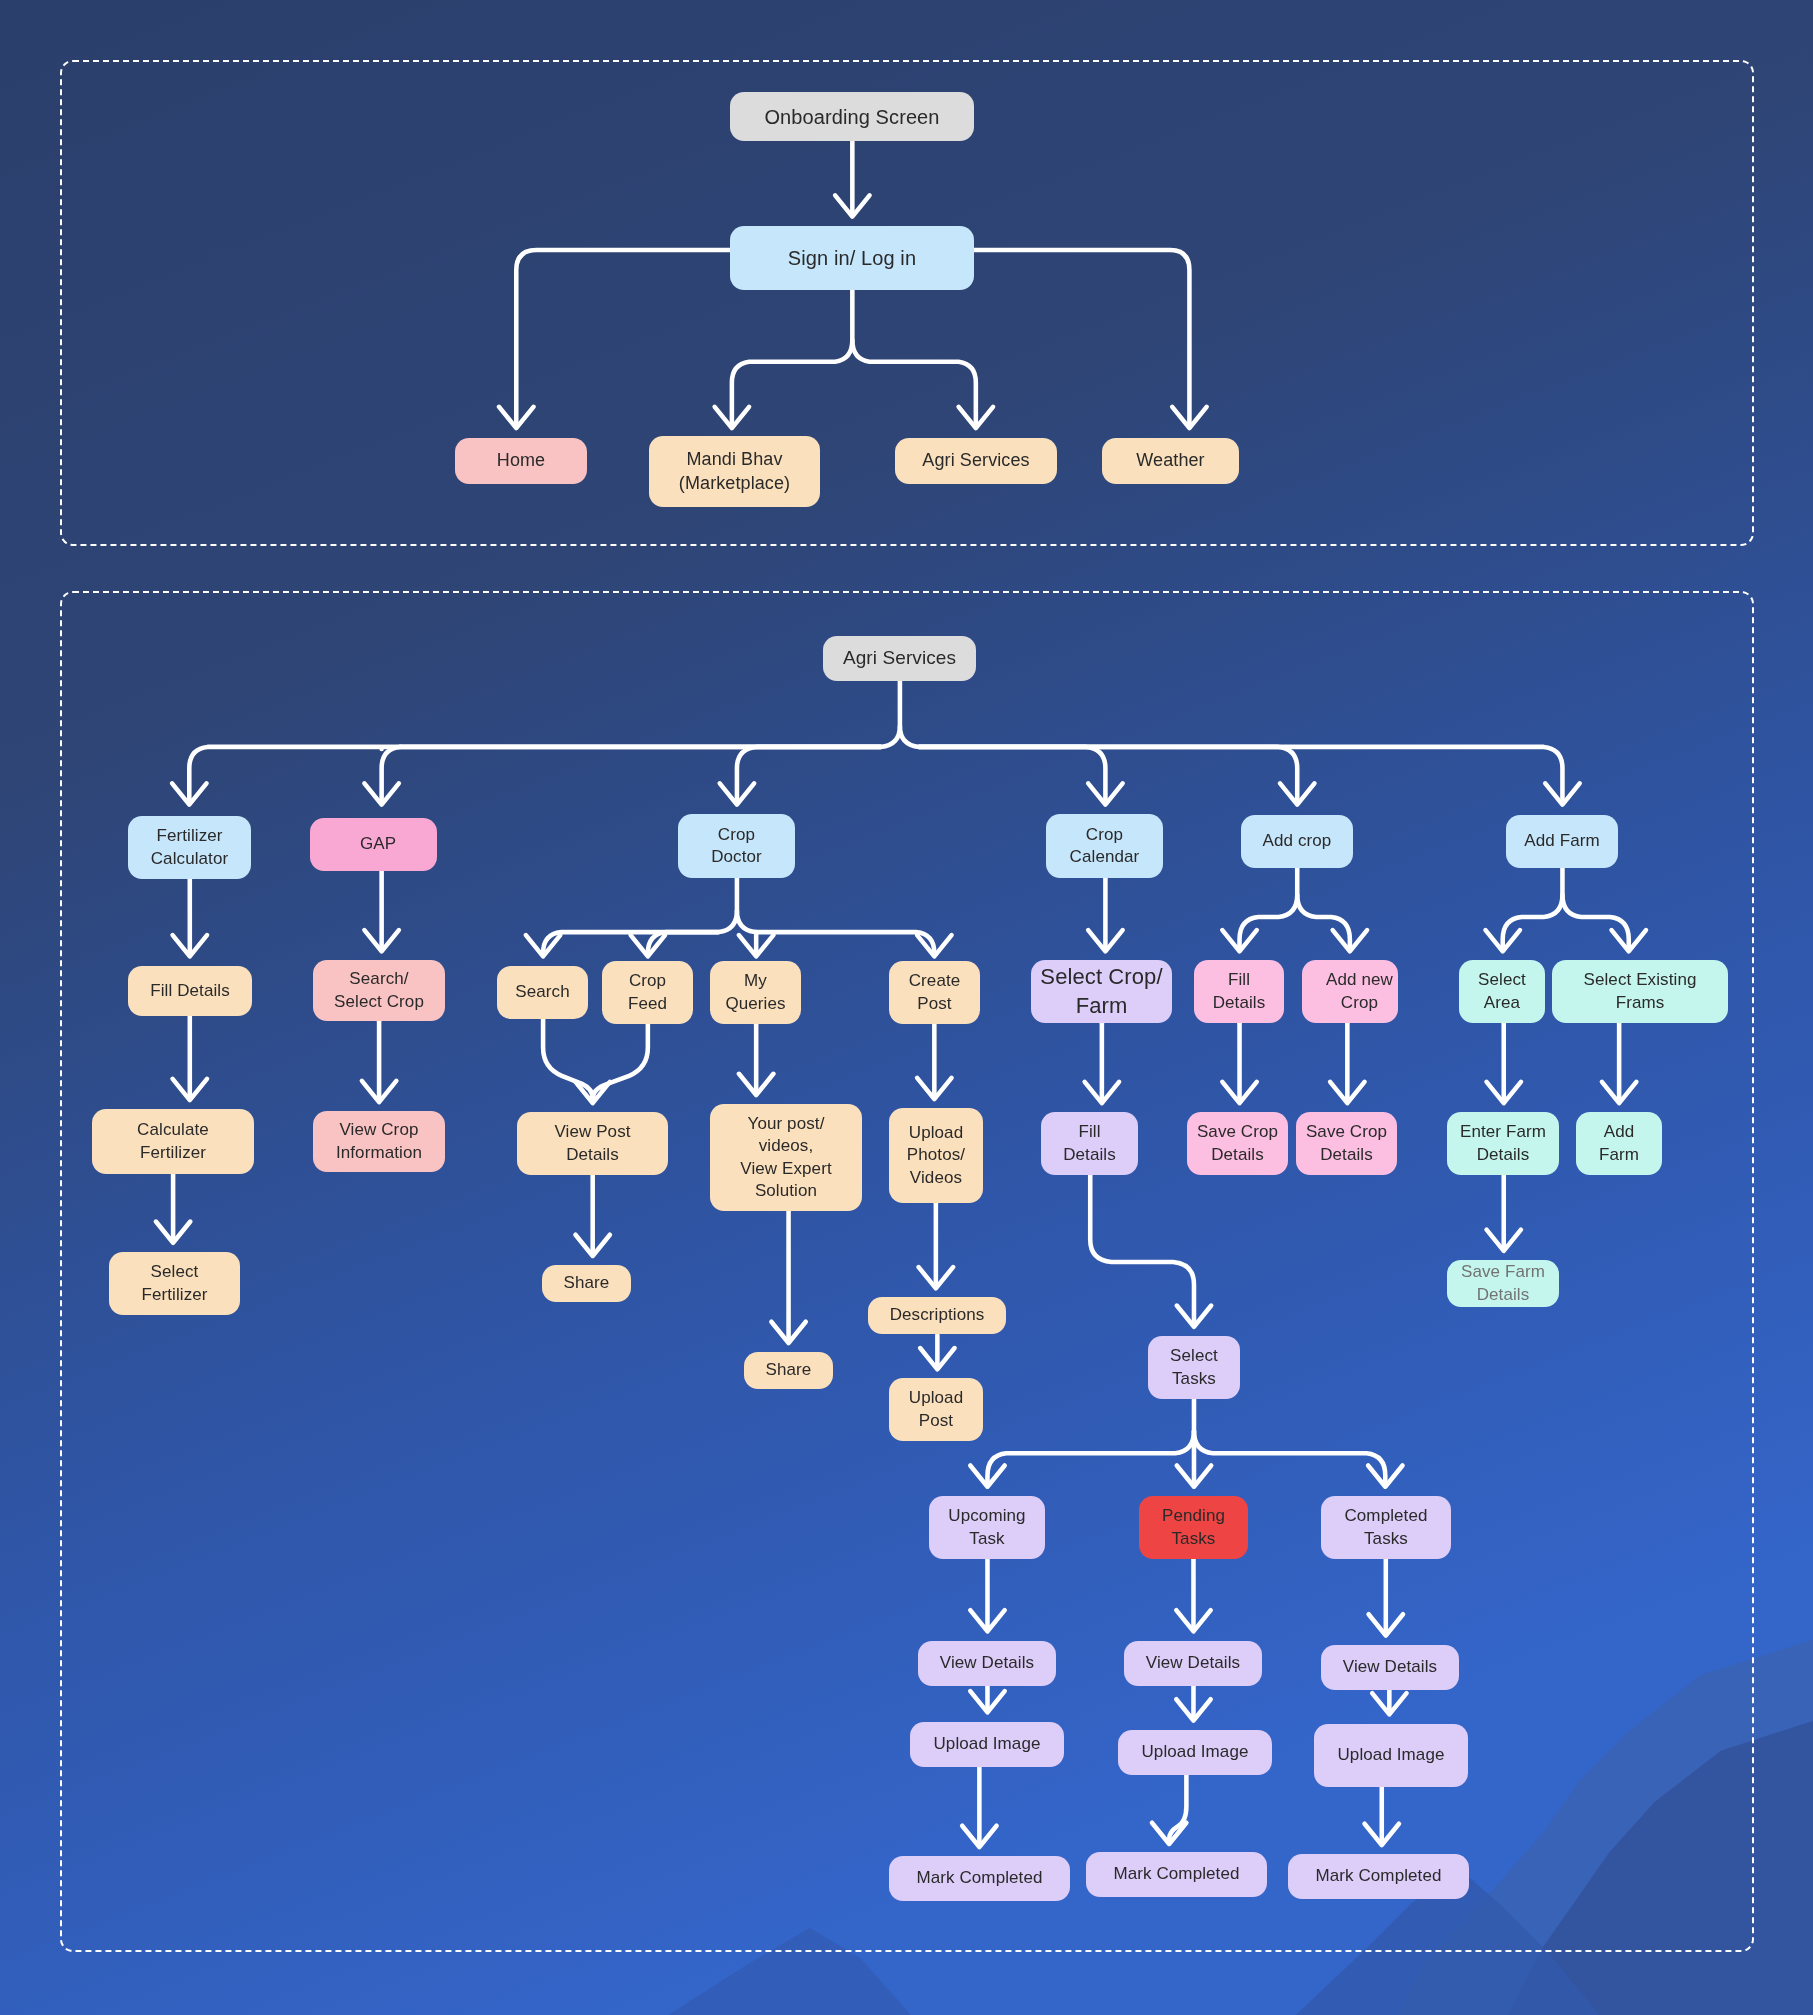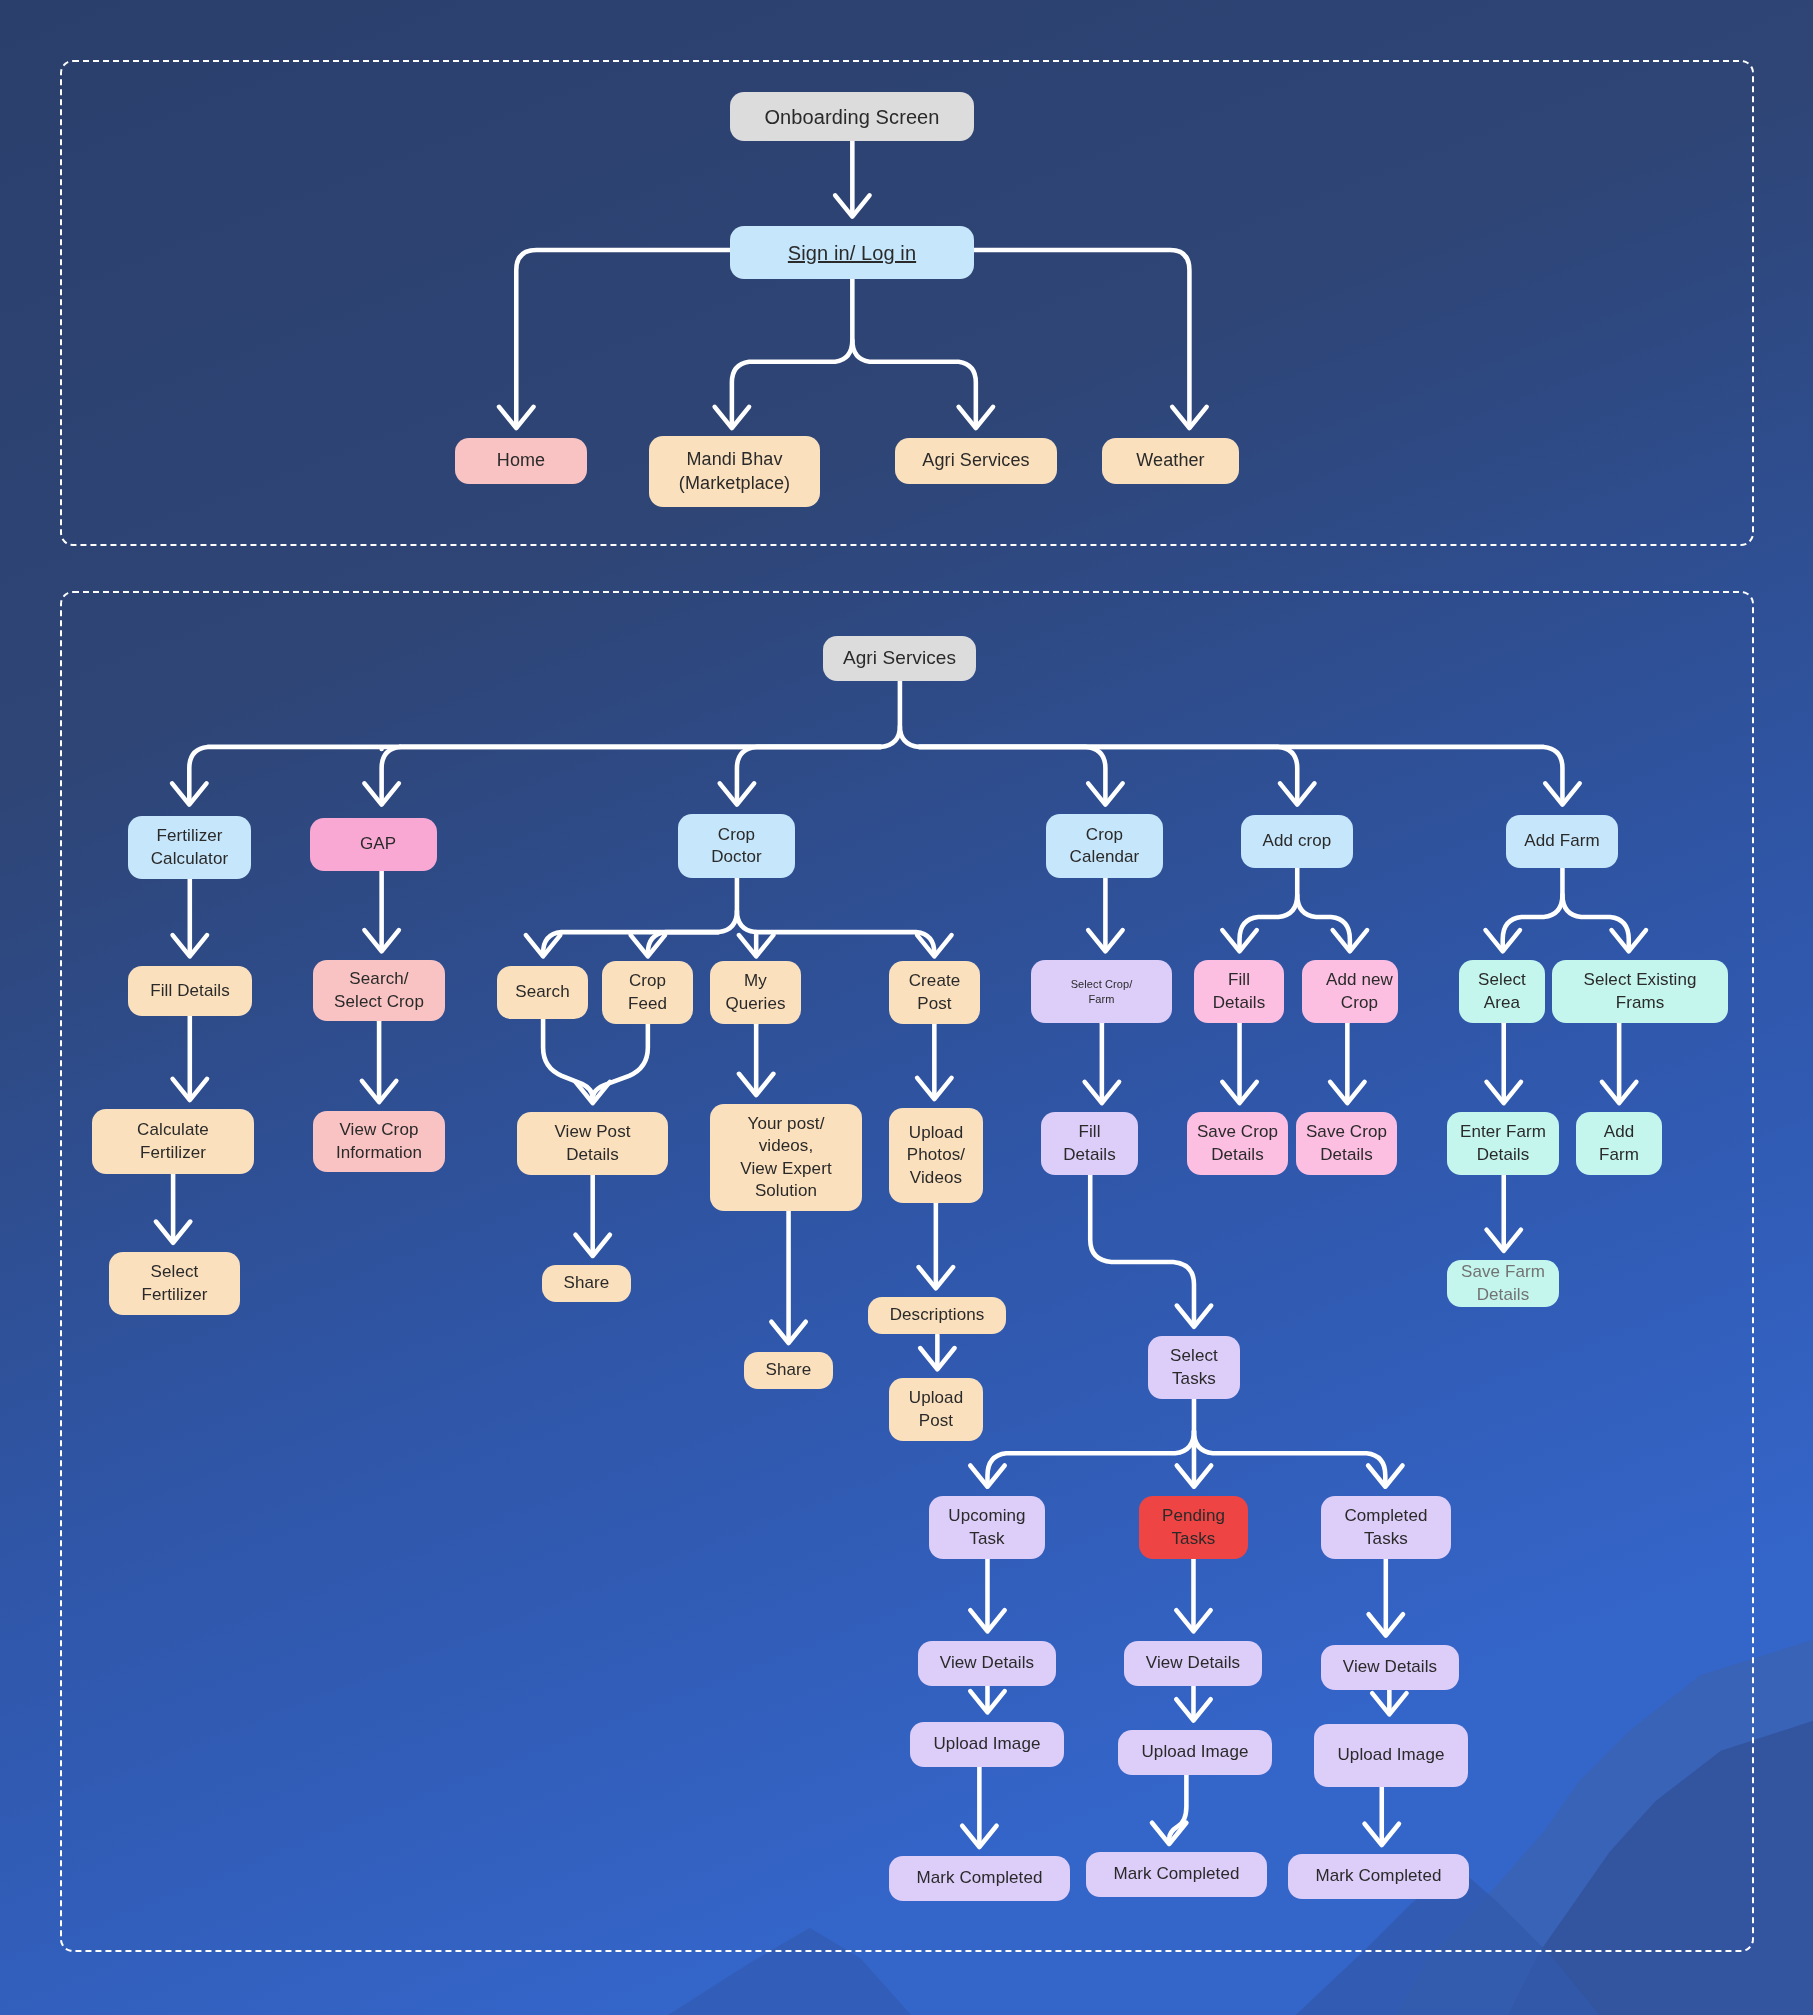--- a/index.html
+++ b/index.html
@@ -177,21 +177,21 @@
     <path d="M2276 3602 L2310 3644 L2344 3602"></path>
     <path d="M2730 3530 L2730 3636"></path>
       <path d="M2696 3604 L2730 3646 L2764 3604"></path>
   </svg>
 
   <div class="frame" style="left:60px;top:60px;width:1694px;height:486px;"></div>
   <div class="frame" style="left:60px;top:591px;width:1694px;height:1361px;"></div>
 
   <div id="nodes">
       <div class="node" style="left: 730px; top: 92px; width: 244px; height: 49px; font-size: 20px; background: rgb(220, 220, 220); color: rgb(42, 42, 42);">Onboarding Screen</div>
-      <div class="node" style="left: 730px; top: 226px; width: 244px; height: 53px; font-size: 20px; background: rgb(198, 230, 251); color: rgb(42, 42, 42); text-decoration: underline;">Sign in/ Log in</div>
+      <div class="node" style="left: 730px; top: 226px; width: 244px; height: 64px; font-size: 20px; background: rgb(198, 230, 251); color: rgb(42, 42, 42);">Sign in/ Log in</div>
       <div class="node" style="left: 455px; top: 438px; width: 132px; height: 46px; font-size: 18px; background: rgb(250, 195, 195); color: rgb(42, 42, 42);">Home</div>
       <div class="node" style="left: 649px; top: 436px; width: 171px; height: 71px; font-size: 18px; background: rgb(251, 224, 189); color: rgb(42, 42, 42);">Mandi Bhav
 (Marketplace)</div>
       <div class="node" style="left: 895px; top: 438px; width: 162px; height: 46px; font-size: 18px; background: rgb(251, 224, 189); color: rgb(42, 42, 42);">Agri Services</div>
       <div class="node" style="left: 1102px; top: 438px; width: 137px; height: 46px; font-size: 18px; background: rgb(251, 224, 189); color: rgb(42, 42, 42);">Weather</div>
       <div class="node" style="left: 823px; top: 636px; width: 153px; height: 45px; font-size: 19px; background: rgb(220, 220, 220); color: rgb(42, 42, 42);">Agri Services</div>
       <div class="node" style="left: 128px; top: 816px; width: 123px; height: 63px; font-size: 17px; background: rgb(198, 230, 251); color: rgb(42, 42, 42);">Fertilizer
 Calculator</div>
       <div class="node" style="left: 310px; top: 818px; width: 127px; height: 53px; font-size: 17px; background: #f9a8d4; color: rgb(42, 42, 42); padding-left: 14px;">GAP</div>
       <div class="node" style="left: 678px; top: 814px; width: 117px; height: 64px; font-size: 17px; background: rgb(198, 230, 251); color: rgb(42, 42, 42);">Crop
@@ -203,21 +203,21 @@
       <div class="node" style="left: 128px; top: 966px; width: 124px; height: 50px; font-size: 17px; background: rgb(251, 224, 189); color: rgb(42, 42, 42);">Fill Details</div>
       <div class="node" style="left: 313px; top: 960px; width: 132px; height: 61px; font-size: 17px; background: rgb(250, 195, 195); color: rgb(42, 42, 42);">Search/
 Select Crop</div>
       <div class="node" style="left: 497px; top: 966px; width: 91px; height: 53px; font-size: 17px; background: rgb(251, 224, 189); color: rgb(42, 42, 42);">Search</div>
       <div class="node" style="left: 602px; top: 961px; width: 91px; height: 63px; font-size: 17px; background: rgb(251, 224, 189); color: rgb(42, 42, 42);">Crop
 Feed</div>
       <div class="node" style="left: 710px; top: 961px; width: 91px; height: 63px; font-size: 17px; background: rgb(251, 224, 189); color: rgb(42, 42, 42);">My
 Queries</div>
       <div class="node" style="left: 889px; top: 961px; width: 91px; height: 63px; font-size: 17px; background: rgb(251, 224, 189); color: rgb(42, 42, 42);">Create
 Post</div>
-      <div class="node" style="left: 1031px; top: 960px; width: 141px; height: 63px; font-size: 11px; background: rgb(221, 205, 249); color: rgb(42, 42, 42);">Select Crop/
+      <div class="node" style="left: 1031px; top: 960px; width: 141px; height: 63px; font-size: 22px; background: rgb(221, 205, 249); color: rgb(42, 42, 42);">Select Crop/
 Farm</div>
       <div class="node" style="left: 1194px; top: 960px; width: 90px; height: 63px; font-size: 17px; background: rgb(252, 191, 226); color: rgb(42, 42, 42);">Fill
 Details</div>
       <div class="node" style="left: 1302px; top: 960px; width: 96px; height: 63px; font-size: 17px; background: rgb(252, 191, 226); color: rgb(42, 42, 42); padding-left: 24px;">Add new
 Crop</div>
       <div class="node" style="left: 1459px; top: 960px; width: 86px; height: 63px; font-size: 17px; background: rgb(196, 246, 238); color: rgb(42, 42, 42);">Select
 Area</div>
       <div class="node" style="left: 1552px; top: 960px; width: 176px; height: 63px; font-size: 17px; background: rgb(196, 246, 238); color: rgb(42, 42, 42);">Select Existing
 Frams</div>
       <div class="node" style="left: 92px; top: 1109px; width: 162px; height: 65px; font-size: 17px; background: rgb(251, 224, 189); color: rgb(42, 42, 42);">Calculate

